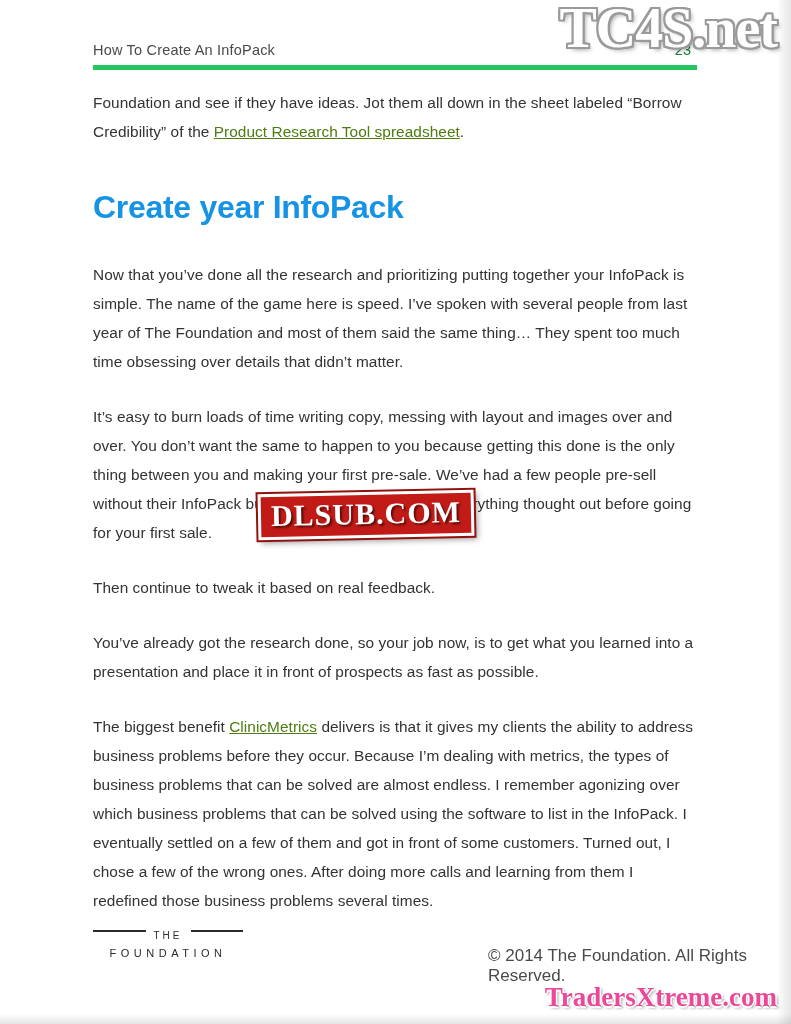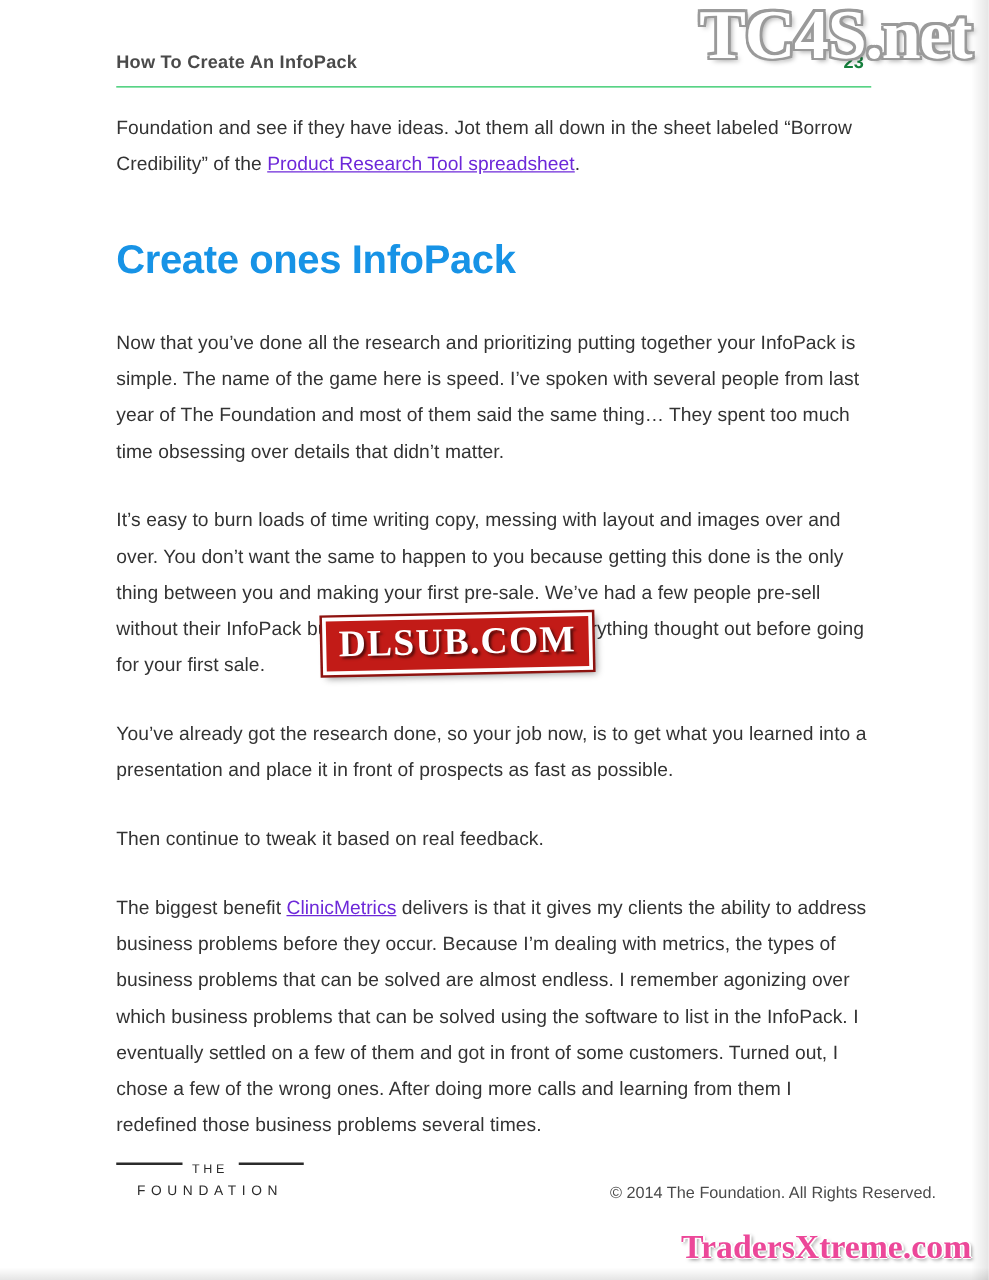--- a/index.html
+++ b/index.html
@@ -45,23 +45,22 @@
     pointer-events: none;
   }
 
   
   .header {
     position: absolute;
     left: 93px;
     top: 42px;
     width: 604px;
     height: 28px;
-    border-bottom: 1px solid #22c55e;
+    border-bottom: 5px solid #22c55e;
     box-sizing: border-box;
-    font-weight: bold;
   }
   .header-title {
     position: absolute;
     left: 0;
     top: 0;
     font-size: 14.5px;
     color: #4a4a4a;
     letter-spacing: 0.2px;
   }
   .header-pagenum {
@@ -80,21 +79,21 @@
     width: 604px;
   }
   p.para {
     margin: 0 0 26px 0;
     font-size: 15.4px;
     line-height: 29px;
     color: #333333;
     letter-spacing: 0.05px;
   }
   a.link {
-    color: #6d28d9;
+    color: #4d7c0f;
     text-decoration: underline;
   }
 
   h1.section-heading {
     margin: 0;
     padding: 0;
     font-size: 32px;
     font-weight: bold;
     color: #1793e6;
     letter-spacing: -0.3px;
@@ -129,23 +128,22 @@
     margin-top: 6px;
     font-size: 11px;
     letter-spacing: 4.5px;
     color: #2b2b2b;
     text-align: center;
   }
   .footer-copyright {
     position: absolute;
     left: 488px;
     top: 946px;
-    font-size: 13px;
+    font-size: 17px;
     color: #4a4a4a;
-    text-align: center;
   }
 
   
   .wm-tc4s {
     position: absolute;
     right: 14px;
     top: 4px;
     font-family: "Liberation Serif", serif;
     font-weight: bold;
     font-size: 56px;
@@ -199,30 +197,30 @@
   <div class="header">
     <div class="header-title">How To Create An InfoPack</div>
     <div class="header-pagenum">23</div>
   </div>
 
   <div class="content">
 
     <p class="para"><span>Foundation and see if they have ideas. Jot them all down in the sheet labeled “Borrow Credibility” of the </span><a class="link" href="#">Product Research Tool spreadsheet</a><span>.</span></p>
 
     <div class="heading-wrap">
-      <h1 class="section-heading">Create ones InfoPack</h1>
+      <h1 class="section-heading">Create year InfoPack</h1>
     </div>
 
     <p class="para">Now that you’ve done all the research and prioritizing putting together your InfoPack is simple. The name of the game here is speed. I’ve spoken with several people from last year of The Foundation and most of them said the same thing… They spent too much time obsessing over details that didn’t matter.</p>
 
     <p class="para">It’s easy to burn loads of time writing copy, messing with layout and images over and over. You don’t want the same to happen to you because getting this done is the only thing between you and making your first pre-sale. We’ve had a few people pre-sell without their InfoPack but it is super helpful to have everything thought out before going for your first sale.</p>
 
+    <p class="para">Then continue to tweak it based on real feedback.</p>
+
     <p class="para">You’ve already got the research done, so your job now, is to get what you learned into a presentation and place it in front of prospects as fast as possible.</p>
-
-    <p class="para">Then continue to tweak it based on real feedback.</p>
 
     <p class="para"><span>The biggest benefit </span><a class="link" href="#">ClinicMetrics</a><span> delivers is that it gives my clients the ability to address business problems before they occur. Because I’m dealing with metrics, the types of business problems that can be solved are almost endless. I remember agonizing over which business problems that can be solved using the software to list in the InfoPack. I eventually settled on a few of them and got in front of some customers. Turned out, I chose a few of the wrong ones. After doing more calls and learning from them I redefined those business problems several times.</span></p>
 
   </div>
 
   <div class="footer-logo">
     <div class="logo-rule-row">
       <span class="logo-rule"></span>
       <span class="logo-the">THE</span>
       <span class="logo-rule"></span>

